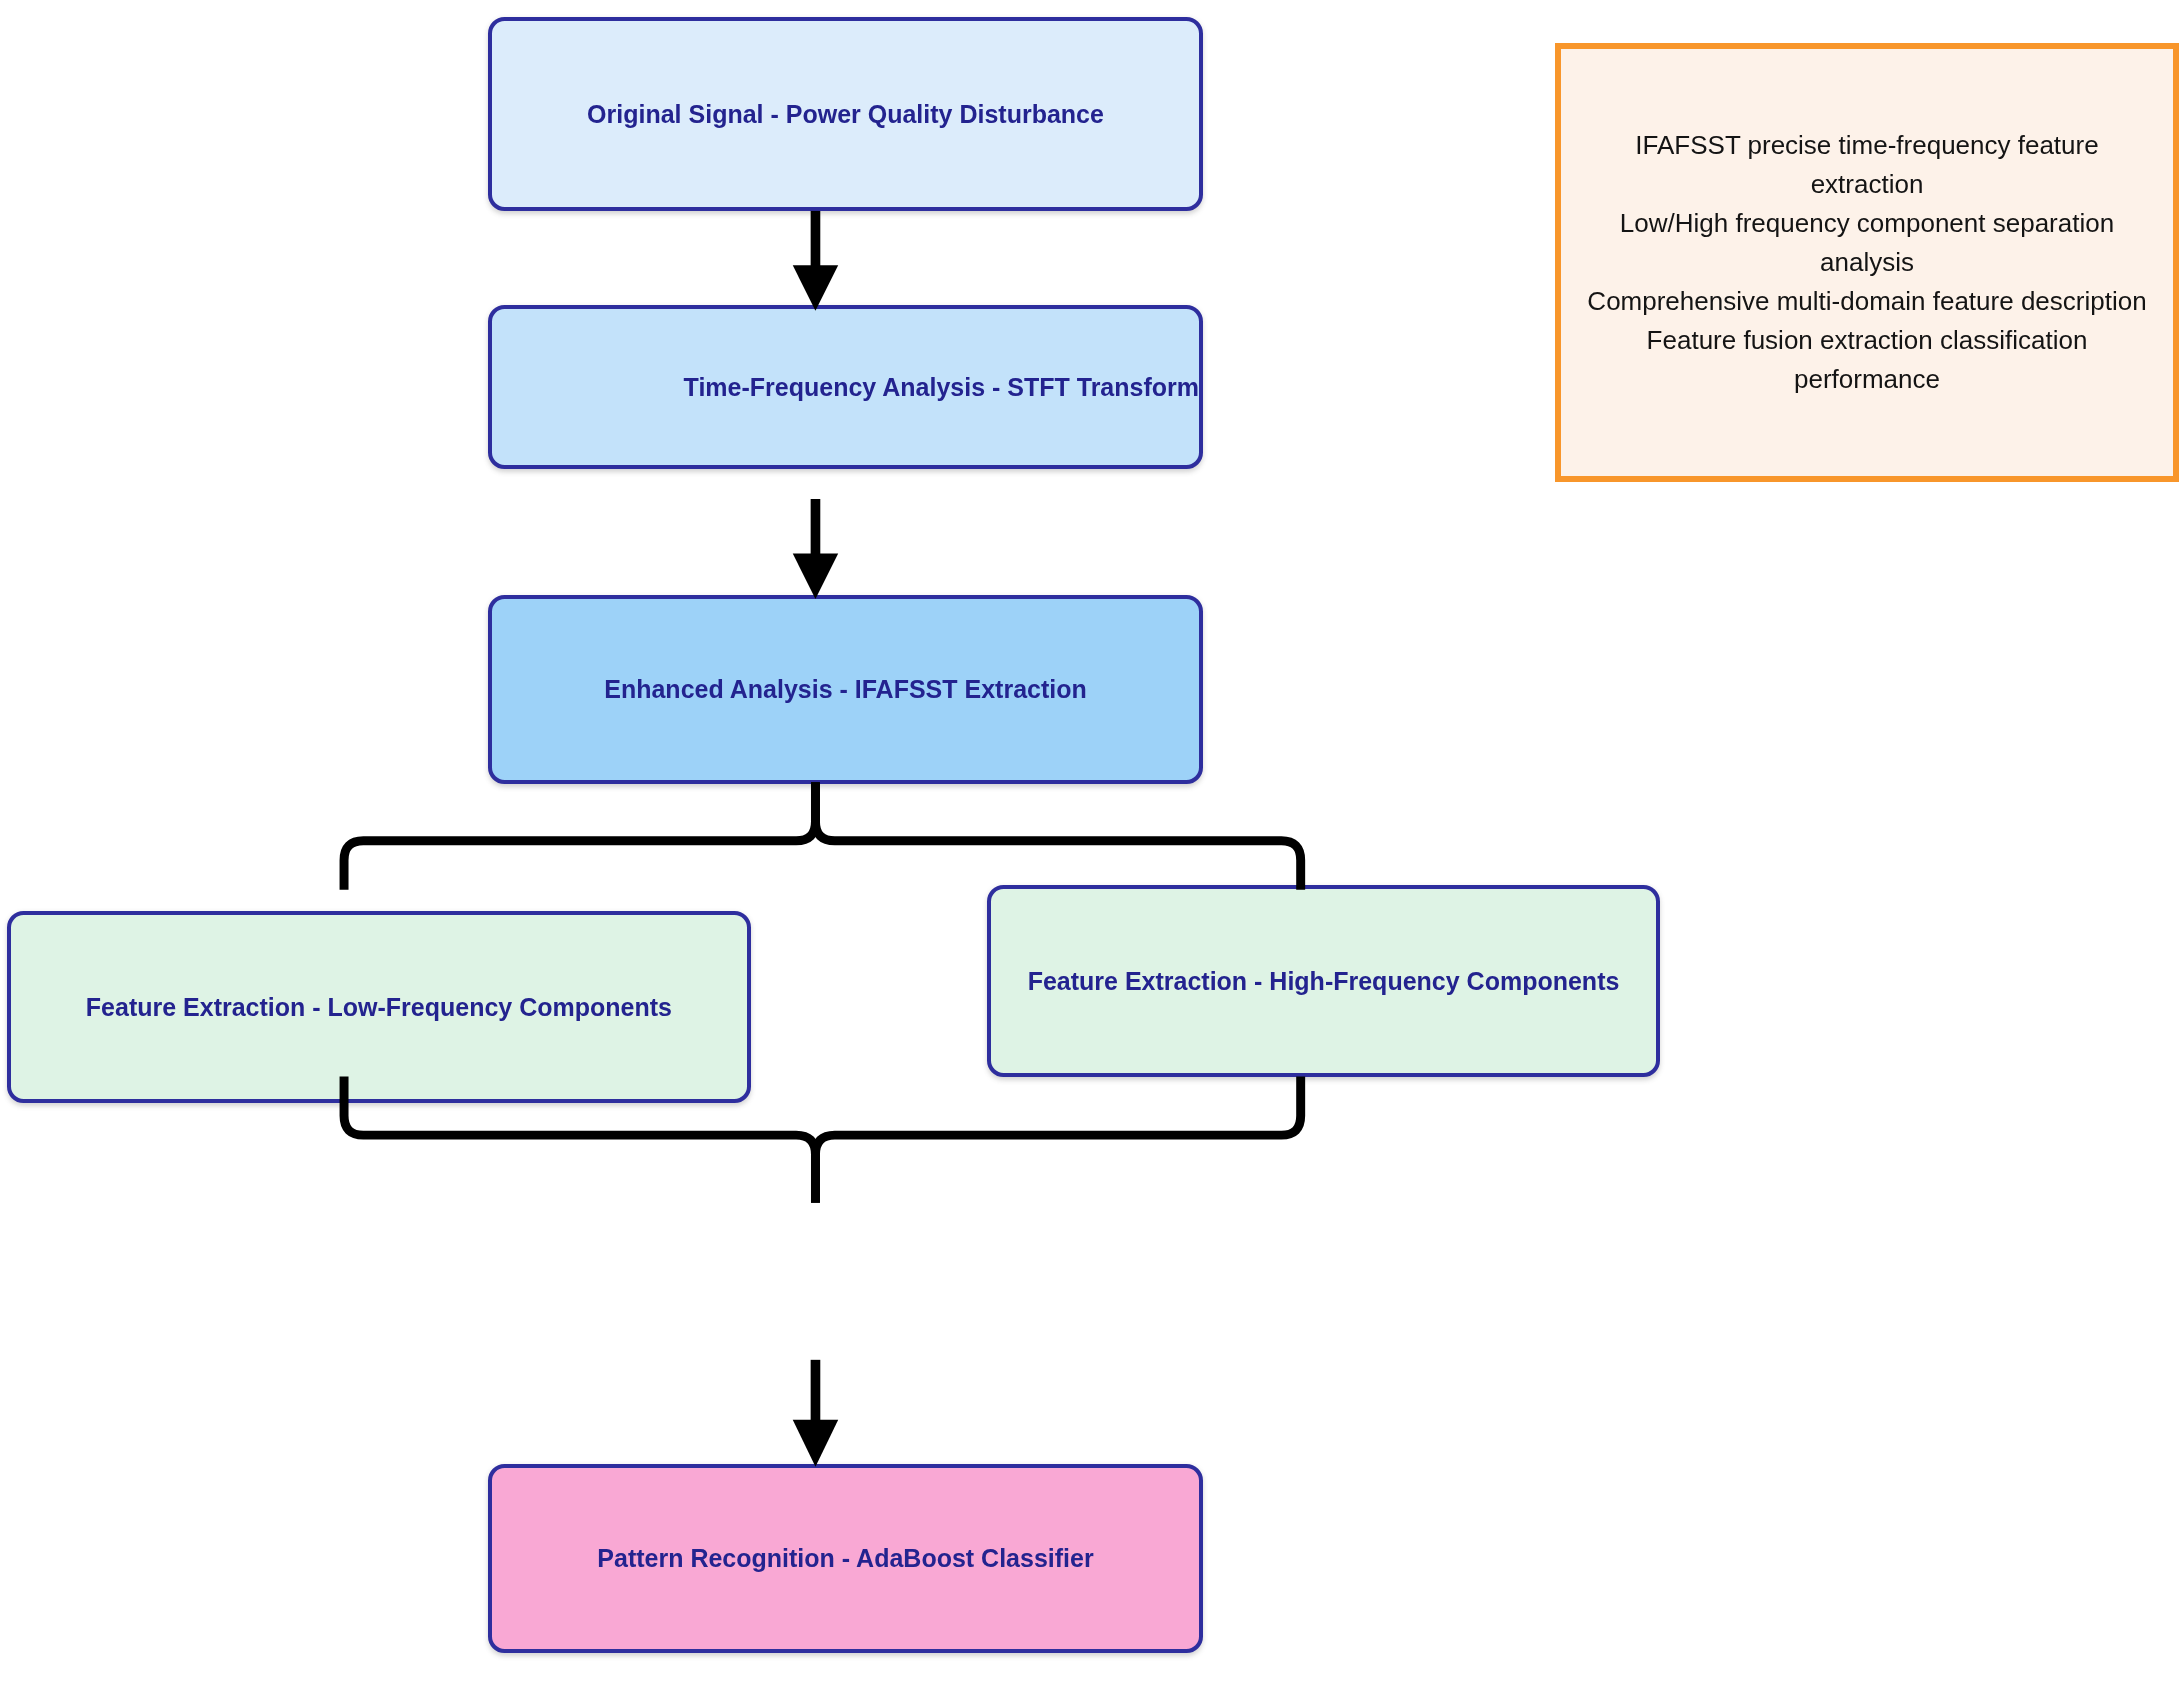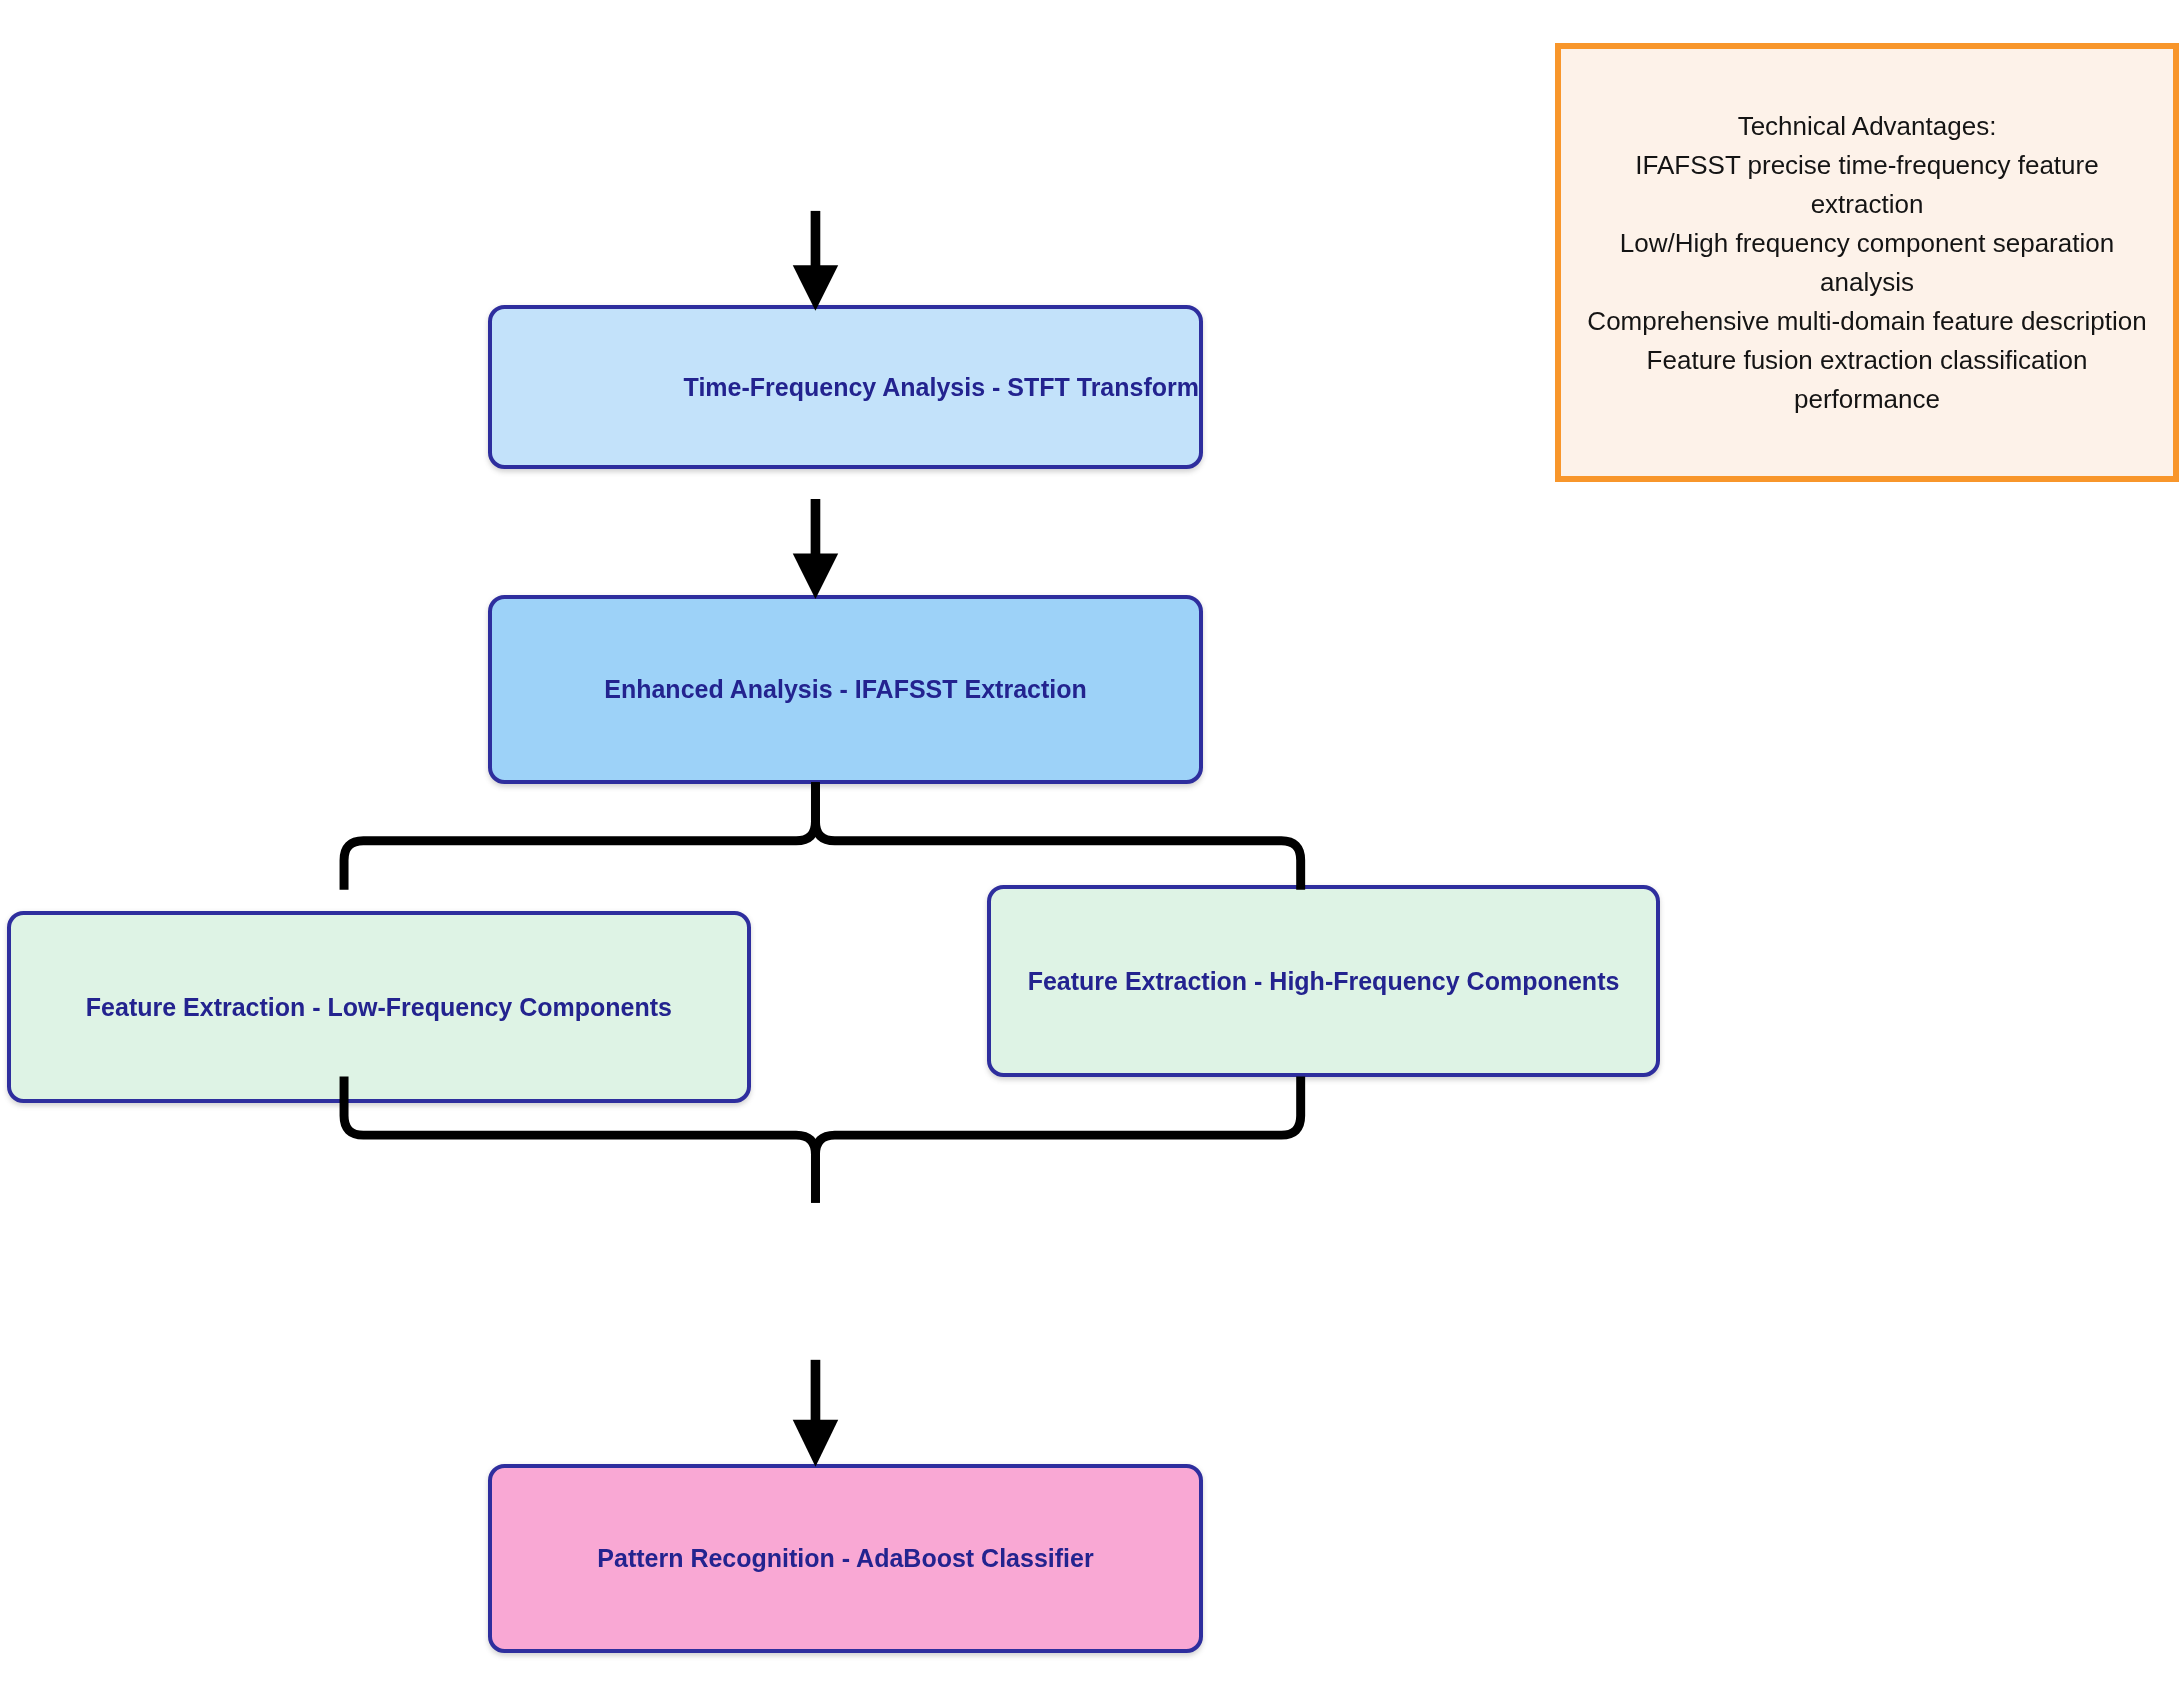--- a/index.html
+++ b/index.html
@@ -70,20 +70,23 @@
     padding: 0 15px;
     z-index: 1;
   }
   .note div { width: 100%; }
 </style>
 </head>
 <body>
 
 <div class="canvas">
 
+  <div class="node n-original" style="background-color: rgb(220, 236, 251); border-color: rgb(46, 46, 158); color: rgb(35, 35, 143);">
+    <span>Original Signal - Power Quality Disturbance</span>
+  </div>
 
   <div class="node n-stft" style="background-color: rgb(195, 226, 250); border-color: rgb(46, 46, 158); color: rgb(35, 35, 143);">
     <span>Time-Frequency Analysis - STFT Transform</span>
   </div>
 
   <div class="node n-ifafsst" style="background-color: rgb(157, 210, 248); border-color: rgb(46, 46, 158); color: rgb(35, 35, 143);">
     <span>Enhanced Analysis - IFAFSST Extraction</span>
   </div>
 
   <div class="node n-low" style="background-color: rgb(222, 243, 229); border-color: rgb(46, 46, 158); color: rgb(35, 35, 143);">
@@ -93,21 +96,20 @@
   <div class="node n-high" style="background-color: rgb(222, 243, 229); border-color: rgb(46, 46, 158); color: rgb(35, 35, 143); margin-left: 24px;">
     <span>Feature Extraction - High-Frequency Components</span>
   </div>
 
 
   <div class="node n-adaboost" style="background-color: #f9a8d4; border-color: rgb(46, 46, 158); color: rgb(35, 35, 143);">
     <span>Pattern Recognition - AdaBoost Classifier</span>
   </div>
 
   <div class="note" style="background-color: rgb(253, 242, 233); border-color: rgb(248, 150, 43); color: rgb(20, 20, 20);">
-    <div>Technical Advantages:</div>
     <div>IFAFSST precise time-frequency feature extraction</div>
     <div>Low/High frequency component separation analysis</div>
     <div>Comprehensive multi-domain feature description</div>
     <div>Feature fusion extraction classification performance</div>
   </div>
 
   <svg class="connectors" viewBox="0 0 3167 2439" xmlns="http://www.w3.org/2000/svg">
 
     <path d="M1183 306 L1183 390" fill="none" stroke-width="14" stroke="#000000"></path>
     <polygon points="1150,385 1216,385 1183,451" fill="#000000"></polygon>

